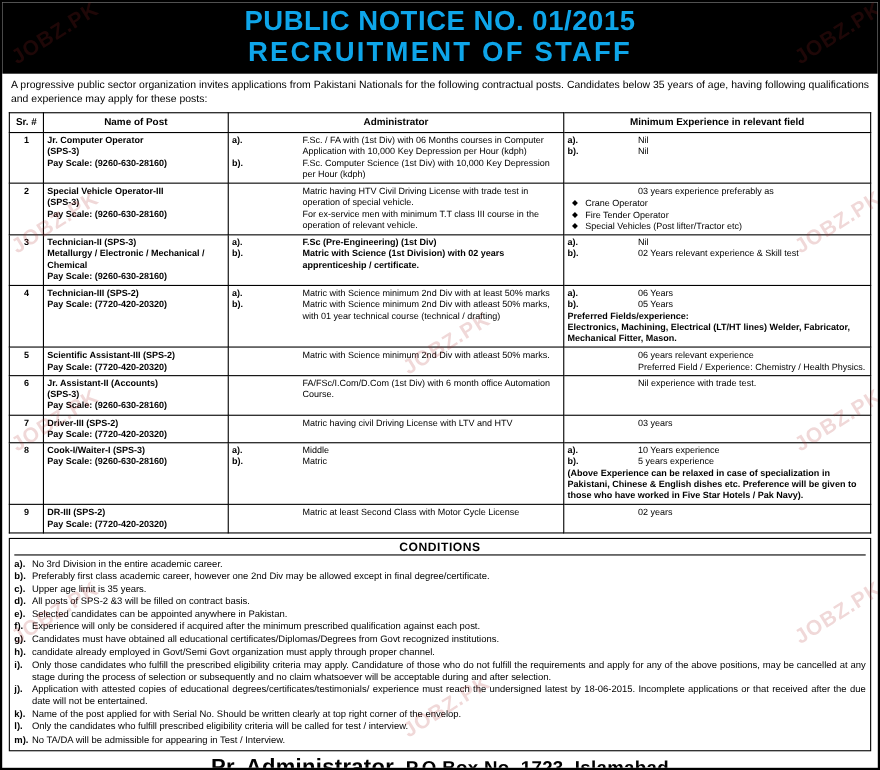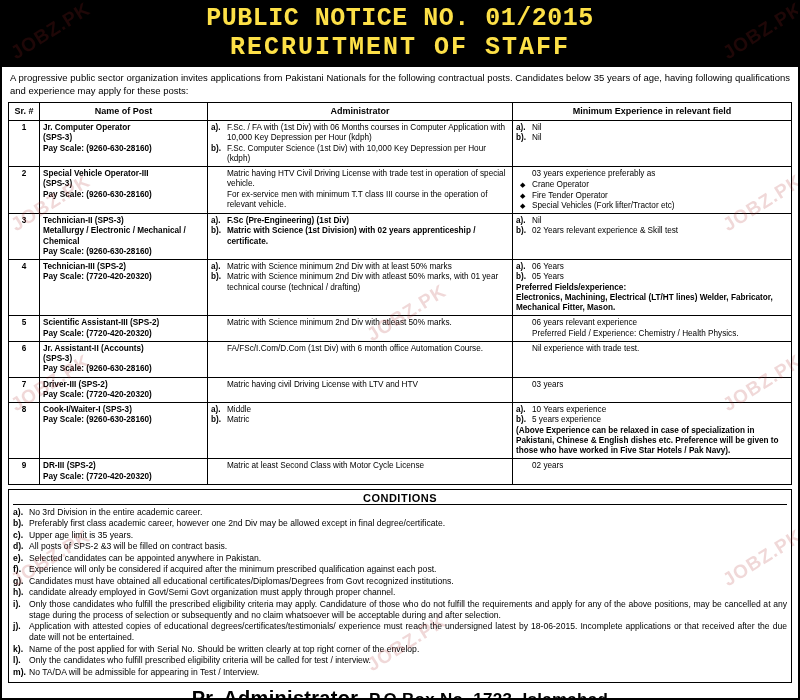--- a/index.html
+++ b/index.html
@@ -25,24 +25,23 @@
     font-weight: bold;
     font-size: 19px;
     color: rgba(170, 40, 40, 0.18);
     transform: rotate(-32deg);
     pointer-events: none;
     letter-spacing: 1px;
     z-index: 40;
   }
   .header-band {
     background: #000000;
-    color: #fde047;
+    color: #0ea5e9;
     text-align: center;
     padding: 3px 0 6px 0;
-    font-family: Liberation Mono, monospace;
   }
   .hdr1 {
     font-size: 25px;
     font-weight: bold;
     letter-spacing: 0.5px;
     line-height: 1.15;
   }
   .hdr2 {
     font-size: 25px;
     font-weight: bold;
@@ -77,21 +76,21 @@
     padding: 3px 2px;
   }
   td.c-sr { text-align: center; width: 24px; font-weight: bold;}
   td.c-post { width: 160px; }
   td.c-qual { width: 300px; }
   td.c-exp { width: 296px; }
   .post-title { font-weight: bold; }
   .pay { font-weight: bold; }
   .ab { display: flex; }
   .ab .lbl { width: 16px; flex: none; }
-  .ab .txt { flex: 1; }
+  .ab .txt { flex: 1; margin-left: 48px; }
   ul.bul {
     margin: 1px 0 0 0;
     padding-left: 14px;
     list-style: none;
   }
   ul.bul li {
     position: relative;
     padding-left: 2px;
     font-weight: normal;
   }
@@ -216,21 +215,21 @@
             </div>
           </td>
           <td class="c-exp">
             <div class="ab">
               <div class="lbl b"></div>
               <div class="txt">03 years experience preferably as</div>
             </div>
             <ul class="bul">
               <li>Crane Operator</li>
               <li>Fire Tender Operator</li>
-              <li>Special Vehicles (Fork lifter/Tractor etc)</li>
+              <li>Special Vehicles (Post lifter/Tractor etc)</li>
             </ul>
           </td>
         </tr>
         <tr>
           <td class="c-sr">3</td>
           <td class="c-post">
             <div class="post-title">Technician-II (SPS-3)</div>
             <div class="b">Metallurgy / Electronic / Mechanical / Chemical</div>
             <div class="pay">Pay Scale: (9260-630-28160)</div>
           </td>

